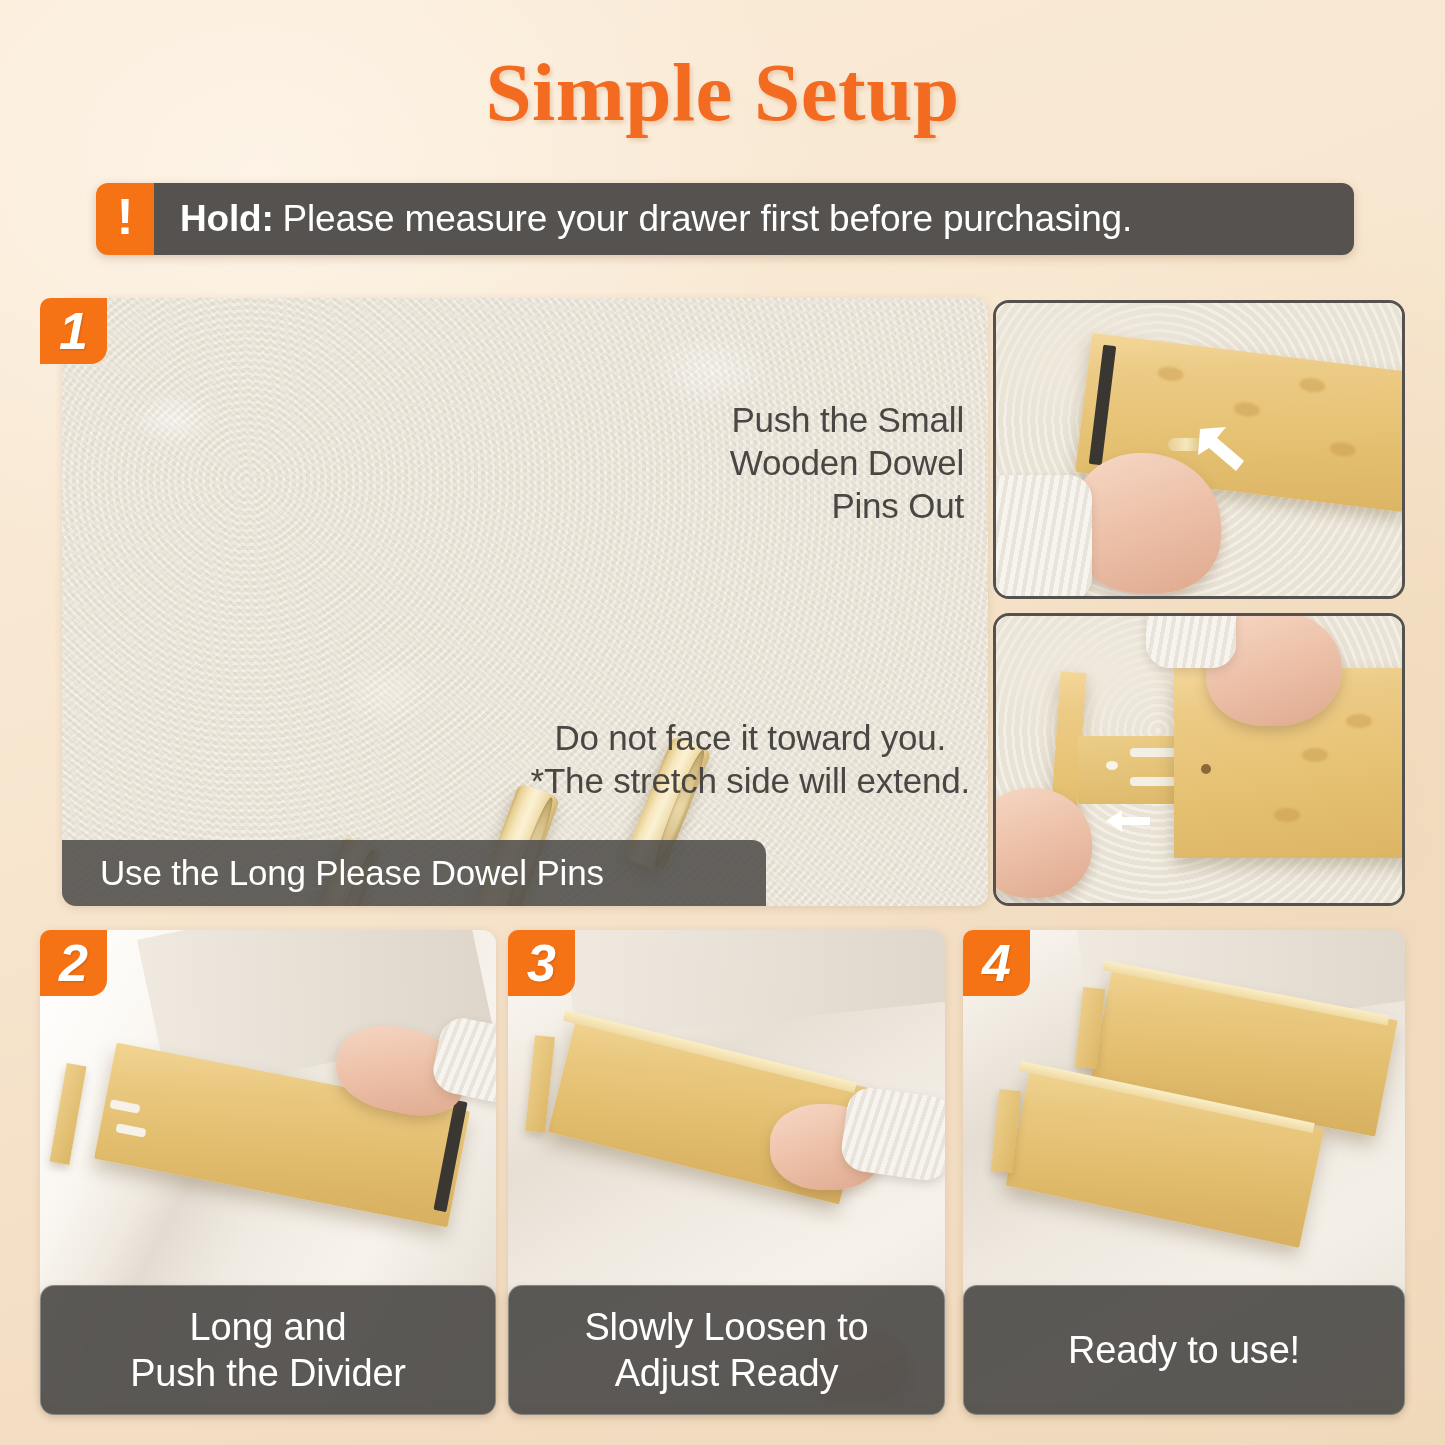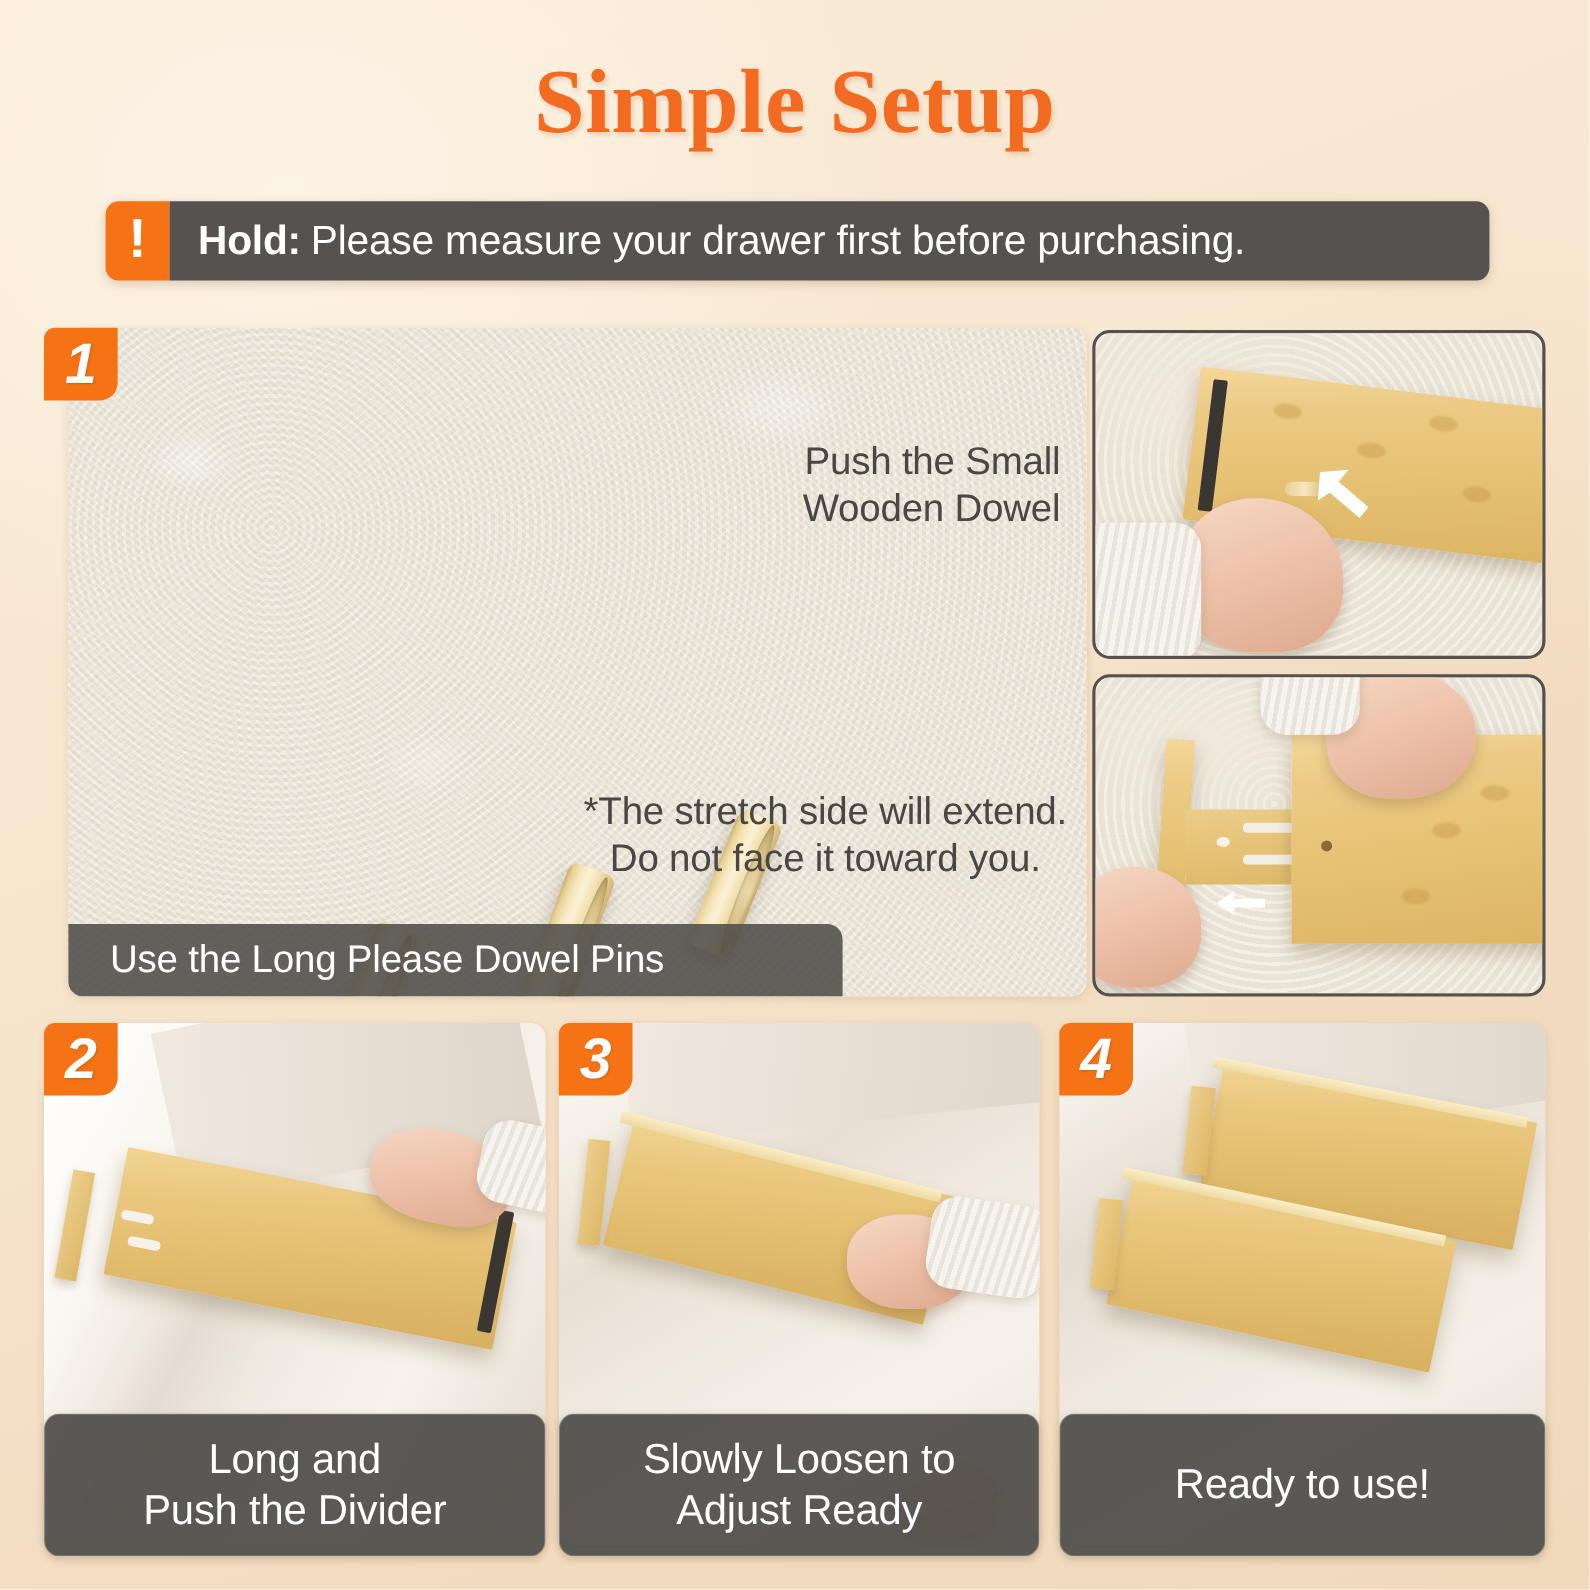--- a/index.html
+++ b/index.html
@@ -283,25 +283,26 @@
   <div class="dowel-layer">
 
     <div class="dowel" id="dowel2"></div>
     <div class="dowel" id="dowel3"></div>
     <div class="dowel" id="dowel4"></div>
   </div>
 
   <div class="photo-text" id="txt-push">
     <div>Push the Small</div>
     <div>Wooden Dowel</div>
+    <div>Pins Out</div>
   </div>
 
   <div class="photo-text" id="txt-stretch">
+    <div>Do not face it toward you.</div>
     <div>*The stretch side will extend.</div>
-    <div>Do not face it toward you.</div>
   </div>
 
   <div class="caption-inline">Use the Long Please Dowel Pins</div>
 </div>
 
 <div class="inset" id="inset1">
   <div class="inset-bg"></div>
 
   <div class="board" style="left:96px; top:30px; width:330px; height:140px; transform:rotate(7deg); transform-origin:left top; border-radius:3px;">
     <span class="grainmark" style="left:70px; top:24px;"></span>

